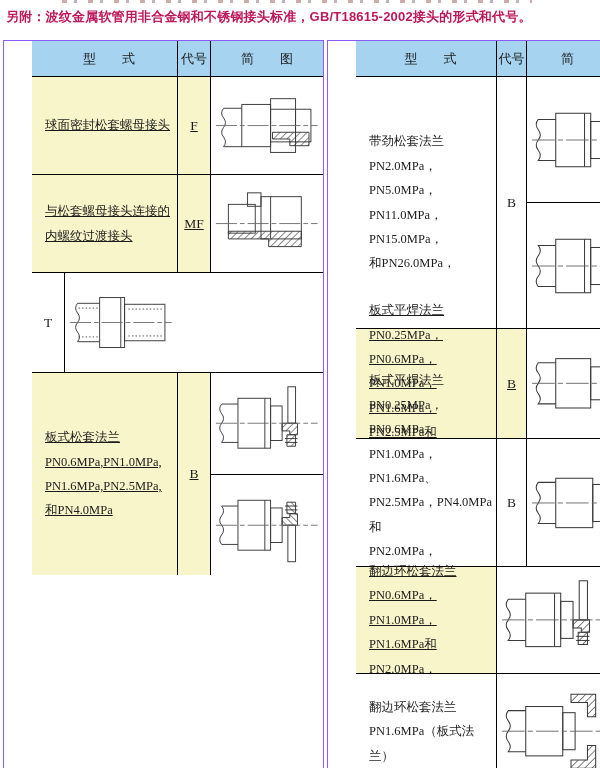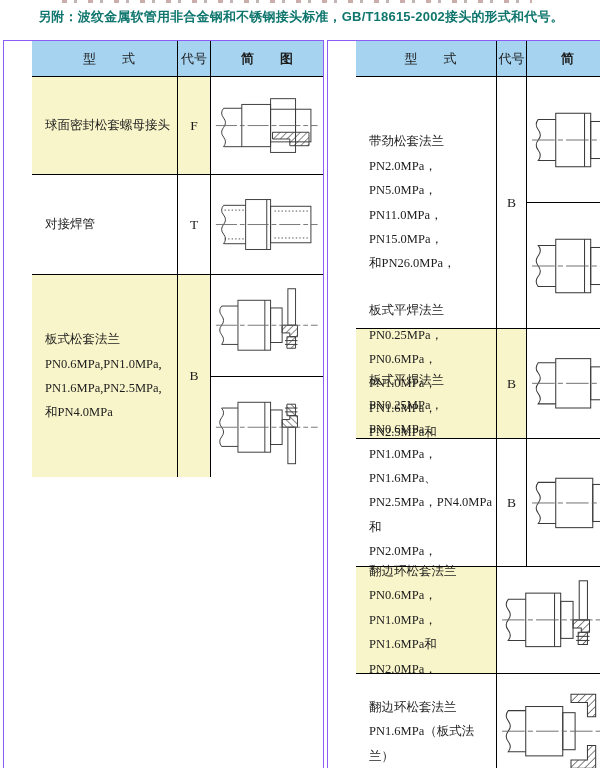--- a/index.html
+++ b/index.html
@@ -6,43 +6,43 @@
   body{
     width:600px;height:768px;background:#ffffff;position:relative;overflow:hidden;
     font-family:"Liberation Sans","DejaVu Sans",sans-serif;
   }
   .top-artifact{
     position:absolute;left:62px;top:0;width:470px;height:3px;opacity:.45;
     background:repeating-linear-gradient(90deg,#8a4a42 0 5px,transparent 5px 12px,#7a5a5a 12px 15px,transparent 15px 26px);
   }
   .intro{
     position:absolute;left:6px;top:8px;width:590px;
-    font-size:13px;font-weight:bold;color:#0f766e;letter-spacing:.2px;text-align:center;
+    font-size:13px;font-weight:bold;color:#be185d;letter-spacing:.2px;
   }
   .tables{position:absolute;left:3px;top:40px;display:flex;gap:3px;}
   .gbtable{border:1px solid #8b5cf6;background:#fff;box-sizing:border-box;padding-left:28px;}
   .row{display:flex;border-bottom:1px solid #000;box-sizing:border-box;}
   .row:last-child{border-bottom:none;}
   .c{border-right:1px solid #000;box-sizing:border-box;background:#fff;}
-  .c:last-child{border-right:none;font-weight:bold;}
+  .c:last-child{border-right:none;}
   .lt .ctype{width:146px;} .lt .ccode{width:33px;} .lt .cdiag{width:112px;}
   .rt .ctype{width:141px;} .rt .ccode{width:30px;} .rt .cdiag{width:120px;}
   .header{height:36px;}
   .header .c{background:var(--header-bg,#a6d3f0);display:flex;align-items:center;justify-content:center;
     font-size:13px;color:#1c1c1c;font-family:"Liberation Serif","DejaVu Serif",serif;}
   .ctype{display:flex;align-items:center;padding:4px 4px 4px 13px;
     font-family:"Liberation Serif","DejaVu Serif",serif;font-size:12.5px;color:#1c1c1c;}
   .ctype span{white-space:pre-line;line-height:1.95;}
   .ccode{display:flex;align-items:center;justify-content:center;
     font-family:"Liberation Serif","DejaVu Serif",serif;font-size:13.5px;color:#1c1c1c;}
   .cdiag{display:flex;flex-direction:column;}
   .diag{flex:1;display:flex;align-items:center;justify-content:center;overflow:hidden;}
   .diag + .diag{border-top:1px solid #000;}
   .diag svg{width:96%;height:96%;}
-  .row.hl .ctype,.row.hl .ccode{background:var(--hl-bg,#f9f5ca);}
+  .row.hl .ctype,.row.hl .ccode{background:var(--hl-bg,#f9f5ca);text-decoration:underline;}
   .defs-holder{position:absolute;width:0;height:0;overflow:hidden;}
 </style>
 </head>
 <body>
 
 <svg class="defs-holder" aria-hidden="true">
   <defs>
     <pattern id="hatch" width="5" height="5" patternUnits="userSpaceOnUse" patternTransform="rotate(45)">
       <line x1="0" y1="0" x2="0" y2="5" stroke="#333" stroke-width="1.2"></line>
     </pattern>
@@ -80,25 +80,42 @@
                 <rect x="86" y="27" width="16" height="34"></rect>
                 <path d="M62,51 H100 V65 H80 V58 H62 Z" fill="url(#hatch)"></path>
                 <path d="M3,44 H109" stroke="#666" stroke-width="0.9" stroke-dasharray="22 3 5 3"></path>
               </g>
             </svg>
           </div>
       </div>
     </div>
 
 
+    <div class="row hl" style="height:98px">
+      <div class="c ctype">
+          <span>与松套螺母接头连接的内螺纹过渡接头</span>
+        </div>
+      <div class="c ccode">MF</div>
+      <div class="c cdiag">
+        <div class="diag">
+            <svg viewBox="0 0 112 88" preserveAspectRatio="xMidYMid meet">
+              <g stroke="#3a3a3a" stroke-width="1" fill="none">
+                <rect x="36" y="12" width="14" height="14"></rect>
+                <rect x="16" y="24" width="28" height="30"></rect>
+                <rect x="50" y="16" width="42" height="44"></rect>
+                <line x1="60" y1="16" x2="60" y2="60"></line>
+                <path d="M16,52 H92 V68 H58 V60 H16 Z" fill="url(#hatch)"></path>
+                <path d="M3,44 H109" stroke="#666" stroke-width="0.9" stroke-dasharray="22 3 5 3"></path>
+              </g>
+            </svg>
+          </div>
+      </div>
+    </div>
 
     <div class="row" style="height:100px">
-      <div class="c ctype">
-          <span>对接焊管</span>
-        </div>
       <div class="c ccode">T</div>
       <div class="c cdiag">
         <div class="diag">
             <svg viewBox="0 0 112 88" preserveAspectRatio="xMidYMid meet">
               <g stroke="#3a3a3a" stroke-width="1" fill="none">
                 <path d="M34,24 H11 q-4,5 0,10 q4,5 0,10 q-4,5 0,10 q4,5 0,10 H34"></path>
                 <line x1="12" y1="29" x2="32" y2="29" stroke-dasharray="1.5 2.2" stroke-width="0.9"></line>
                 <line x1="12" y1="59" x2="32" y2="59" stroke-dasharray="1.5 2.2" stroke-width="0.9"></line>
                 <rect x="34" y="18" width="26" height="52"></rect>
                 <line x1="56" y1="18" x2="56" y2="70"></line>

